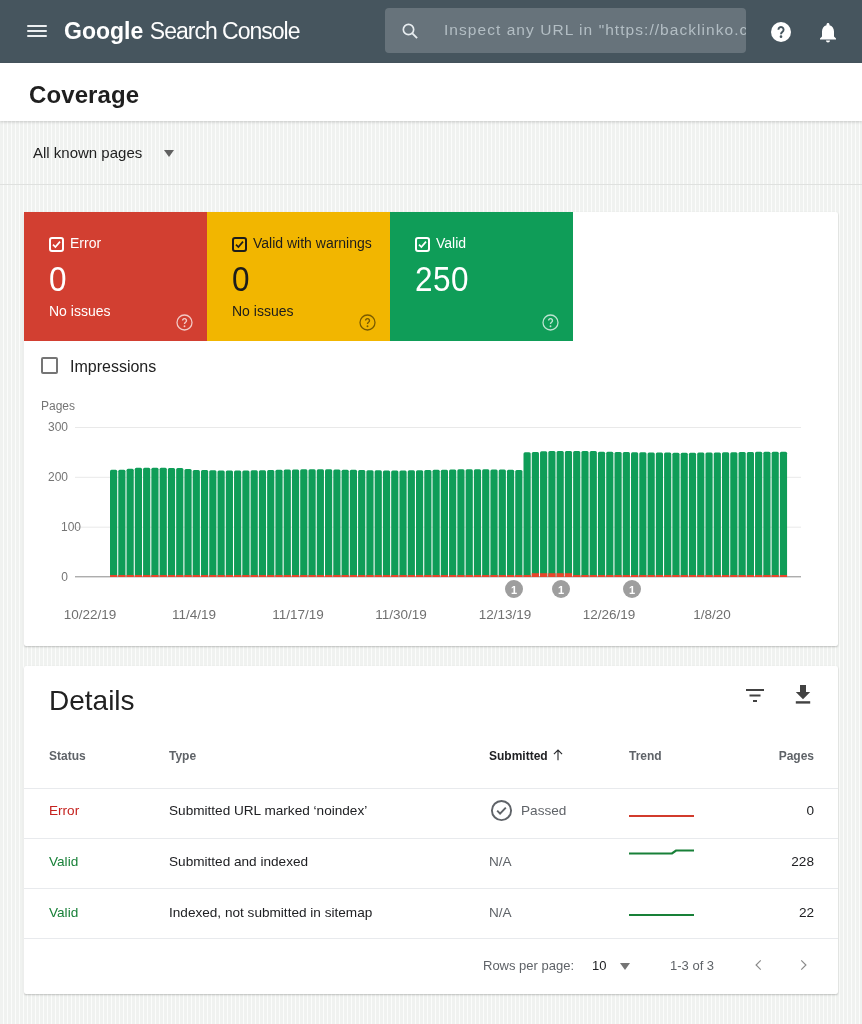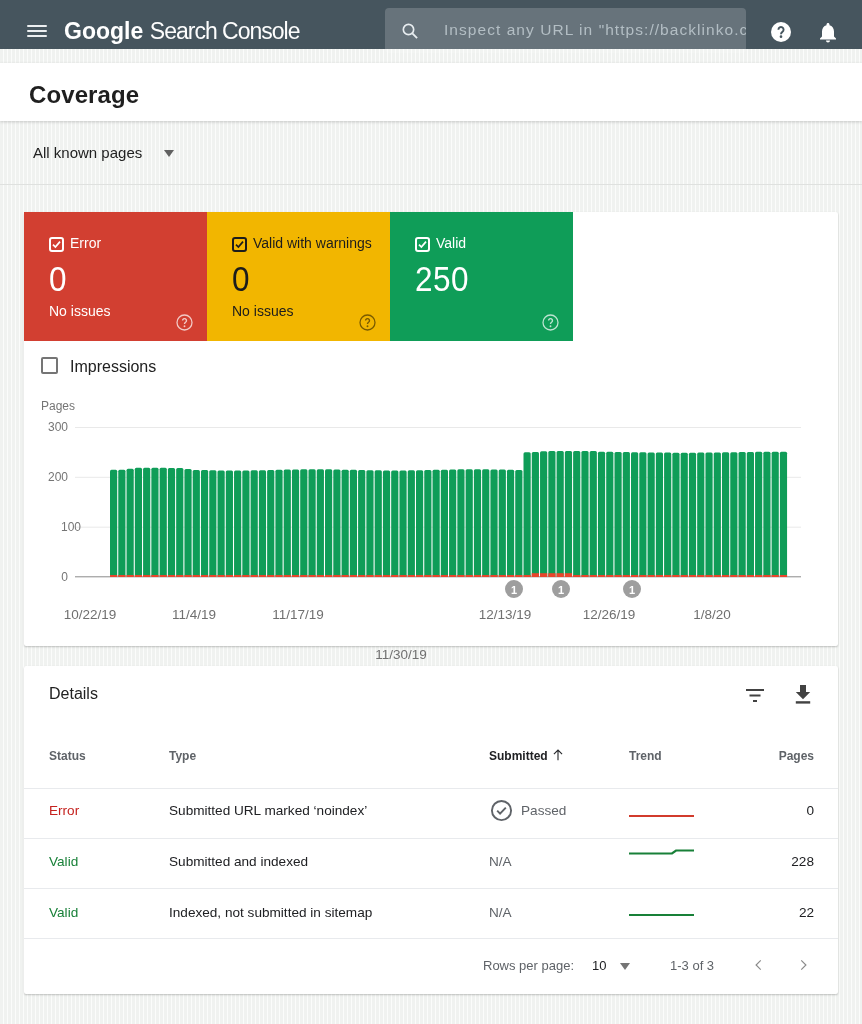--- a/index.html
+++ b/index.html
@@ -6,21 +6,21 @@
 html,body { width:862px; height:1024px; }
 body {
   font-family:"Liberation Sans", sans-serif;
   position:relative;
   background:repeating-linear-gradient(90deg, #f0f2f0 0px, #f0f2f0 3px, #fbfcfb 3px, #fbfcfb 4px);
   overflow:hidden;
 }
 .abs { position:absolute; }
 
 
-.header { position:absolute; left:0; top:0; width:862px; height:49px; background:#46555e; }
+.header { position:absolute; left:0; top:0; width:862px; height:63px; background:#46555e; }
 .burger { position:absolute; left:27px; top:25px; width:20px; }
 .burger div { height:2px; background:#eceff1; margin-bottom:3px; border-radius:1px; }
 .logo { position:absolute; left:64px; top:18px; font-size:23px; color:#ffffff; letter-spacing:0.2px; }
 .logo b { font-weight:700; letter-spacing:0px; }
 .logo span { font-weight:400; color:#fdfdfd; letter-spacing:-1px; }
 .searchbox { position:absolute; left:385px; top:8px; width:361px; height:45px; background:rgba(255,255,255,0.18); border-radius:4px; }
 .searchbox .ph { position:absolute; left:59px; top:13px; font-size:15.5px; color:#b3bec4; white-space:nowrap; overflow:hidden; width:302px; letter-spacing:1.05px; }
 
 
 .titlebar { position:absolute; left:0; top:63px; width:862px; height:58px; background:#ffffff; box-shadow:0 1px 3px rgba(0,0,0,0.18); }
@@ -49,21 +49,21 @@
 #card-excl { left:549px; width:182px; background:#fff; border-right:1px solid #e4e4e4; color:#3c4043; }
 
 
 .imp-cb { position:absolute; left:17px; top:145px; width:17px; height:17px; border:2px solid #757575; border-radius:2px; background:#fff; }
 .imp-lbl { position:absolute; left:46px; top:146px; font-size:16px; color:#212121; }
 
 
 .chart-txt { position:absolute; font-size:12px; color:#757575; }
 
 
-.details-title { position:absolute; left:25px; top:19px; font-size:16px; color:#212121; }
+.details-title { position:absolute; left:25px; top:19px; font-size:28px; color:#212121; }
 .th { position:absolute; top:83px; font-size:12px; color:#5f6368; font-weight:700; }
 .row-border { position:absolute; left:0; width:814px; height:1px; background:#e8eaed; }
 .cell { position:absolute; font-size:13.6px; color:#202124; }
 .footer-txt { position:absolute; font-size:13px; color:#5f6368; }
 </style>
 </head>
 <body>
 
 <div class="header">
   <div class="burger">
@@ -321,21 +321,21 @@
       <text x="608" y="381.5" font-size="11" font-weight="bold" fill="#ffffff" text-anchor="middle" font-family="Liberation Sans, sans-serif">1</text>
     </svg>
     <div class="chart-txt" style="left:0;top:208px;width:44px;text-align:right;">300</div>
     <div class="chart-txt" style="left:0;top:258px;width:44px;text-align:right;">200</div>
     <div class="chart-txt" style="left:0;top:308px;width:44px;text-align:right;padding-left:37px;">100</div>
     <div class="chart-txt" style="left:0;top:358px;width:44px;text-align:right;">0</div>
     <div class="chart-txt" style="left:17px;top:187px;">Pages</div>
     <div class="chart-txt" style="left:16px;top:395px;width:100px;text-align:center;font-size:13.5px;color:#707070;">10/22/19</div>
     <div class="chart-txt" style="left:120px;top:395px;width:100px;text-align:center;font-size:13.5px;color:#707070;">11/4/19</div>
     <div class="chart-txt" style="left:224px;top:395px;width:100px;text-align:center;font-size:13.5px;color:#707070;">11/17/19</div>
-    <div class="chart-txt" style="left:327px;top:395px;width:100px;text-align:center;font-size:13.5px;color:#707070;margin-top:40px;">11/30/19</div>
+    <div class="chart-txt" style="left:327px;top:395px;width:100px;text-align:center;font-size:13.5px;color:#707070;">11/30/19</div>
     <div class="chart-txt" style="left:431px;top:395px;width:100px;text-align:center;font-size:13.5px;color:#707070;">12/13/19</div>
     <div class="chart-txt" style="left:535px;top:395px;width:100px;text-align:center;font-size:13.5px;color:#707070;">12/26/19</div>
     <div class="chart-txt" style="left:638px;top:395px;width:100px;text-align:center;font-size:13.5px;color:#707070;">1/8/20</div>
 </div>
 
 <div class="panel" id="panel2">
   <div class="details-title">Details</div>
 
 <svg class="abs" style="left:717px;top:18px" width="28" height="24" viewBox="0 0 28 24">
   <rect x="5" y="5" width="18" height="2" fill="#424242"></rect>

